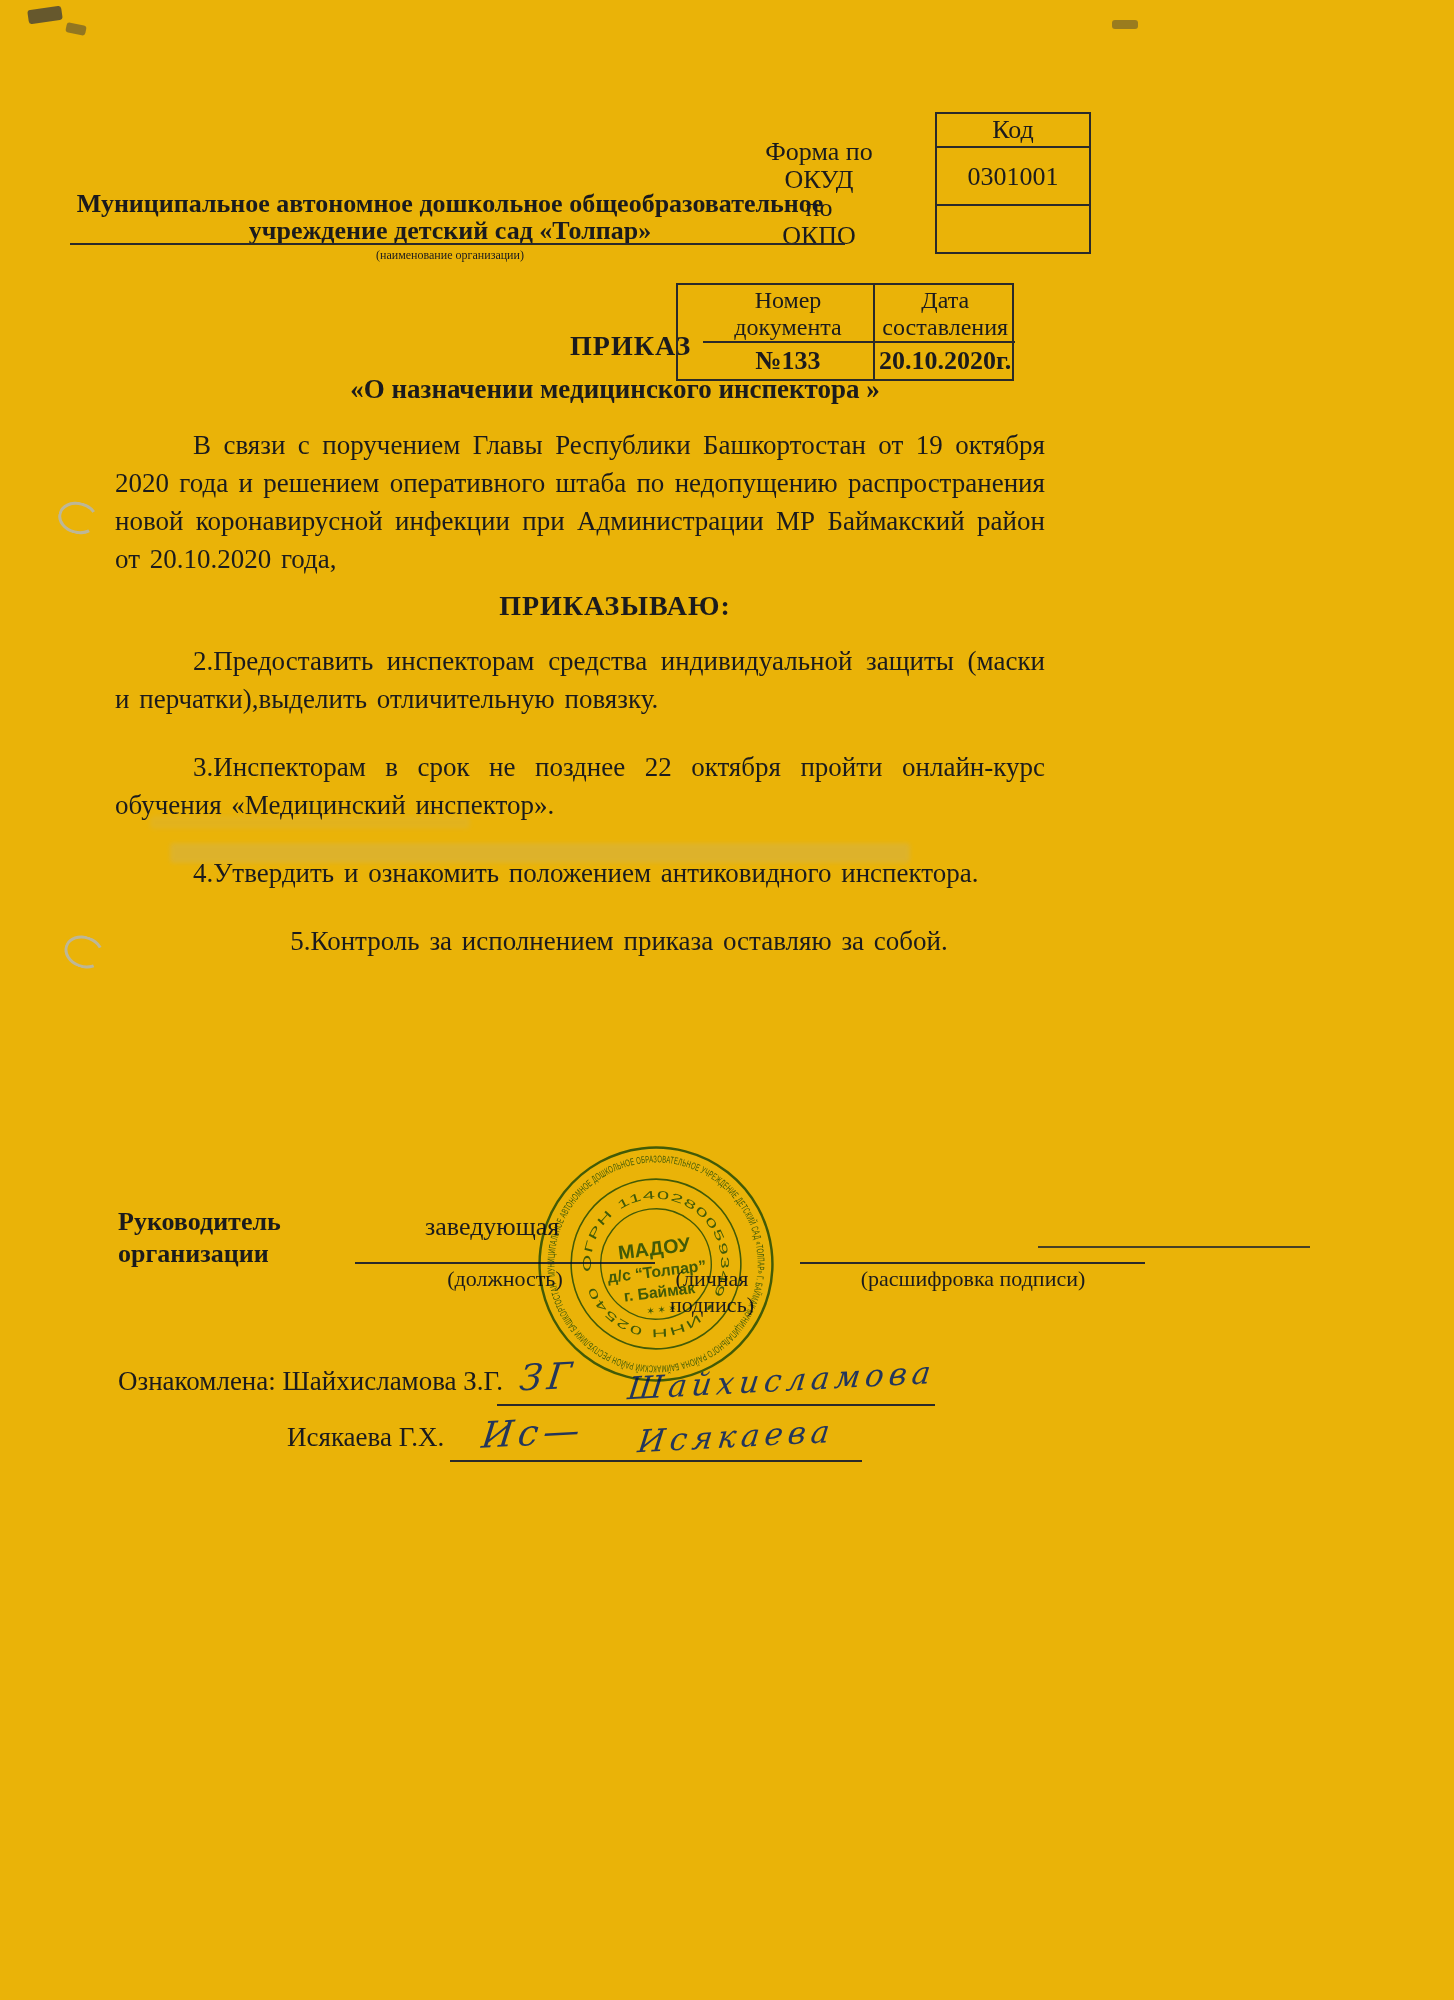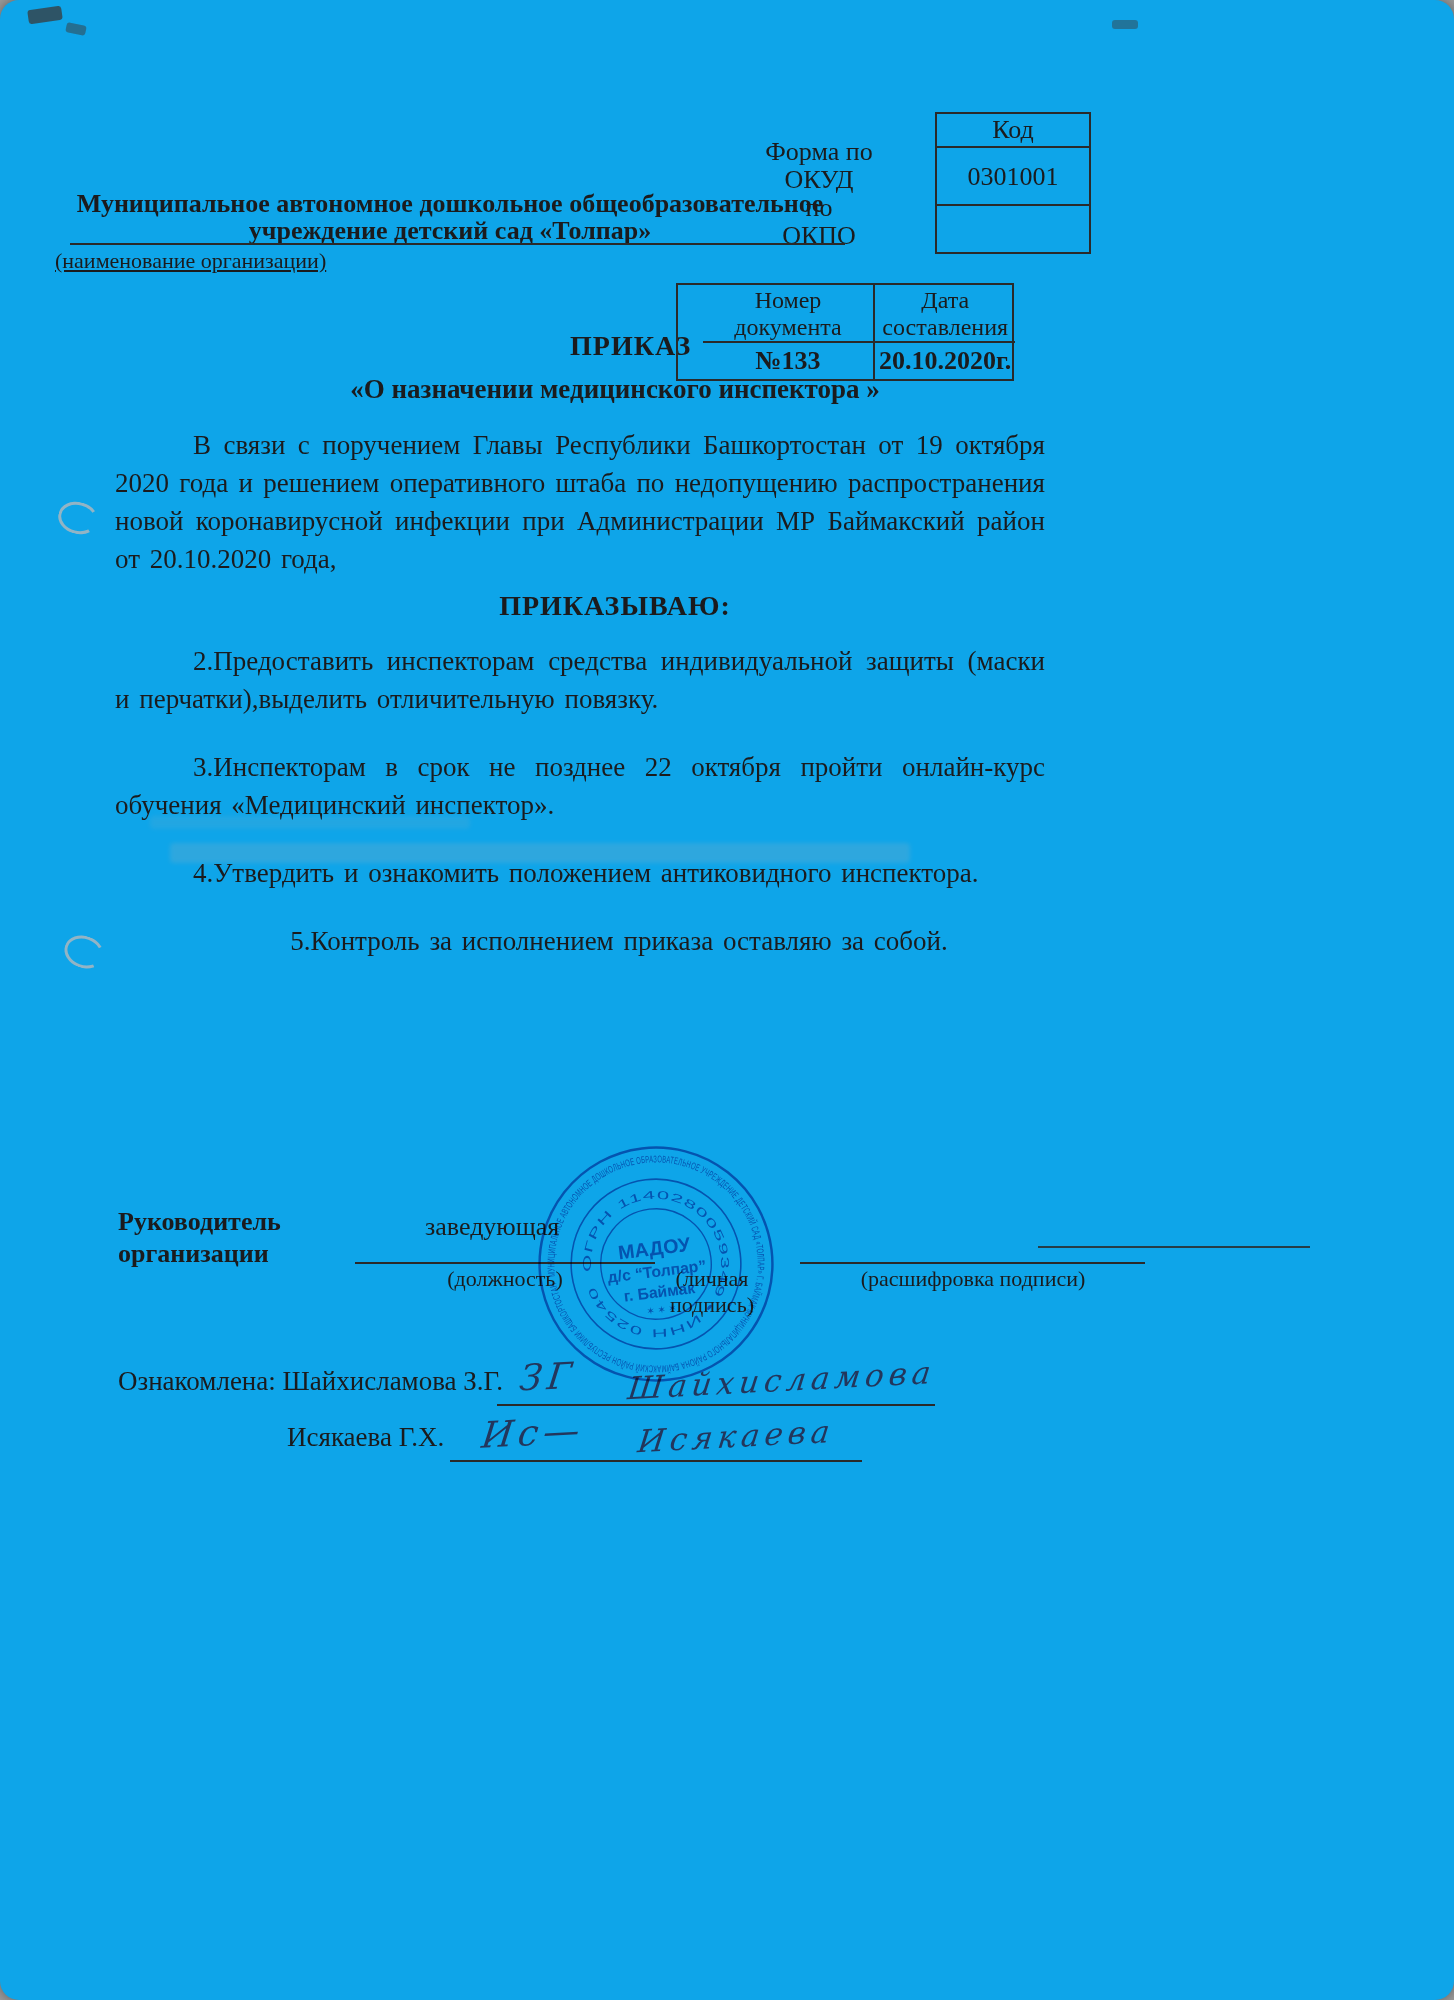--- a/index.html
+++ b/index.html
@@ -1,22 +1,21 @@
 <!DOCTYPE html>
 <html><head>
 <meta charset="utf-8">
 <style>
   * { margin:0; padding:0; box-sizing:border-box; }
   html,body { background:#9a9a9a; }
   body { font-family:"Liberation Serif","DejaVu Serif",serif; }
   .page {
     position:relative; width:1454px; height:2000px; margin:0 auto;
-    background:#0ea5e9; color:#1b1b1d; overflow:hidden;
+    background:#eab308; color:#1b1b1d; overflow:hidden;
     box-shadow:0 0 12px rgba(0,0,0,.4);
-    border-radius:19px;
   }
   .abs { position:absolute; }
 
   
   .smudge { position:absolute; background:#3a3a3a; border-radius:3px; opacity:.75; }
   .ghost { position:absolute; background:#aeb2b6; opacity:.20; filter:blur(2px); border-radius:4px; }
   .hole-punch {
     position:absolute; width:40px; height:32px; border:3px solid #b3b8bd;
     border-right-color:transparent; border-radius:50%; opacity:.8;
   }
@@ -26,21 +25,21 @@
   .code-table { left:935px; top:112px; width:156px; border:2px solid #2a2a2a; font-size:26px; text-align:center; }
   .code-table .row { border-bottom:2px solid #2a2a2a; }
   .code-table .row:last-child { border-bottom:none; }
   .code-head { height:34px; line-height:32px; }
   .code-value { height:58px; line-height:58px; }
   .code-empty { height:46px; }
 
   
   .org-block { left:55px; top:190px; width:790px; text-align:center; font-size:26px; font-weight:700; line-height:27px; }
   .org-underline { left:70px; top:243px; width:775px; border-top:2px solid #2a2a2a; }
-  .org-caption { left:55px; top:248px; width:790px; text-align:left; font-size:22px; font-weight:400;text-decoration:underline; }
+  .org-caption { left:55px; top:248px; width:790px; text-align:center; font-size:12px; font-weight:400; }
 
   
   .prikaz-label { left:570px; top:330px; font-size:28px; font-weight:700; letter-spacing:1px; }
   .doc-table { left:676px; top:283px; width:338px; border:2px solid #2a2a2a; display:grid; grid-template-columns:172px 1fr; font-size:24px; text-align:center;padding-left:25px; }
   .doc-table .cell { padding:2px 4px; }
   .doc-table .c1 { border-right:2px solid #2a2a2a; }
   .doc-table .hrow { border-bottom:2px solid #2a2a2a; line-height:27px; height:58px; }
   .doc-table .vrow { font-size:26px; font-weight:700; line-height:32px; height:36px; }
 
   .order-title { left:115px; top:374px; width:1000px; text-align:center; font-size:27px; font-weight:700; }

